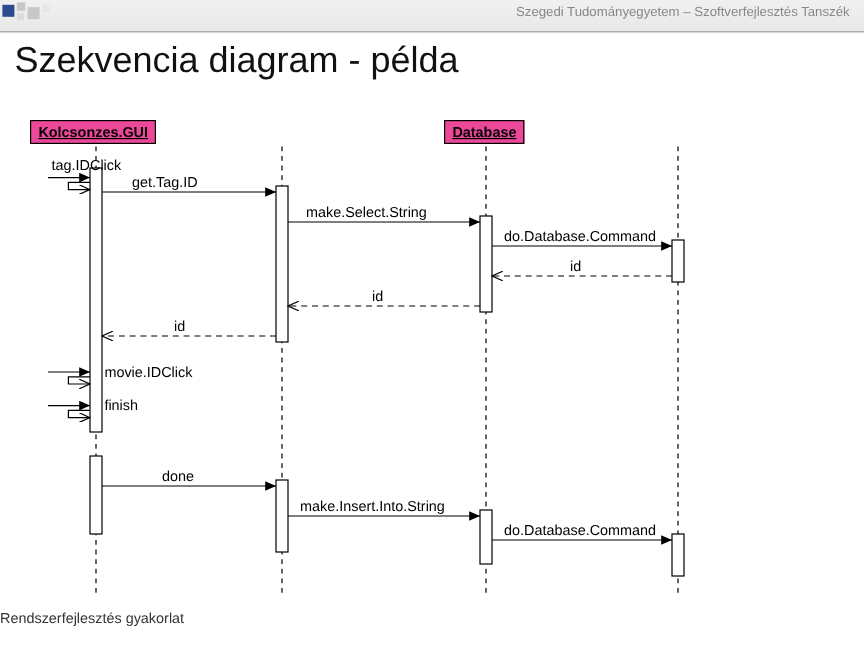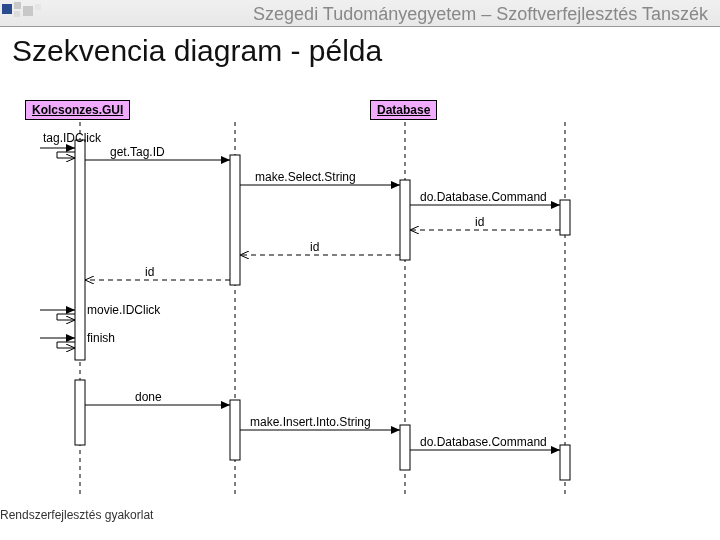--- a/index.html
+++ b/index.html
@@ -1,21 +1,21 @@
 <!DOCTYPE html>
 <html><head>
 <meta charset="utf-8">
 <style>
   html,body{margin:0;padding:0;width:720px;height:540px;background:#fff;font-family:Arial,sans-serif;overflow:hidden}
   .header{position:absolute;top:0;left:0;right:0;height:26px;background:linear-gradient(#f0f0f0,#e8e8e8);border-bottom:1px solid #999}
   .header-deco{position:absolute;left:0;top:0;width:70px;height:26px}
-  .header-text{position:absolute;right:12px;top:4px;font-size:18px;color:#888}
+  .header-text{position:absolute;right:12px;top:4px;font-size:11px;color:#888}
   .title{position:absolute;left:12px;top:34px;font-size:30px;color:#111}
   .diagram{position:absolute;left:15px;top:100px;width:690px;height:400px}
-  .obj{position:absolute;border:1px solid #000;background:#f0abfc;padding:2px 6px;font-size:12px;font-weight:bold;white-space:nowrap;text-decoration:underline}
+  .obj{position:absolute;border:1px solid #000;background:#ec4899;padding:2px 6px;font-size:12px;font-weight:bold;white-space:nowrap;text-decoration:underline}
   .footer{position:absolute;left:0;right:0;bottom:18px;text-align:left;font-size:12px;color:#333}
   svg{position:absolute;left:0;top:0}
   .msg{font-size:12px;fill:#000}
 </style>
 </head>
 <body>
 
 <div class="header">
   <svg class="header-deco" width="70" height="26">
     <rect x="2" y="4" width="10" height="10" fill="#2a4b8d"></rect>

